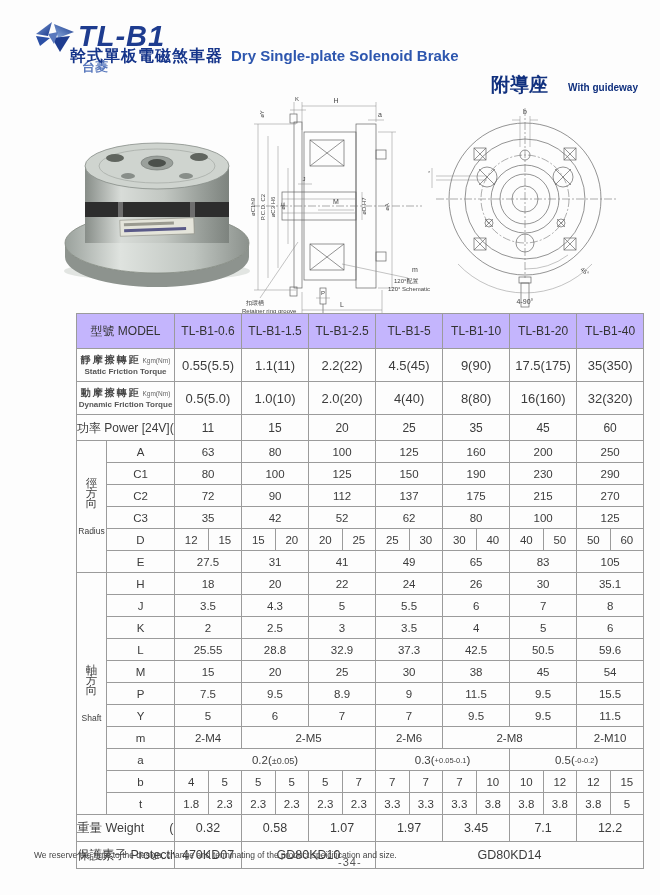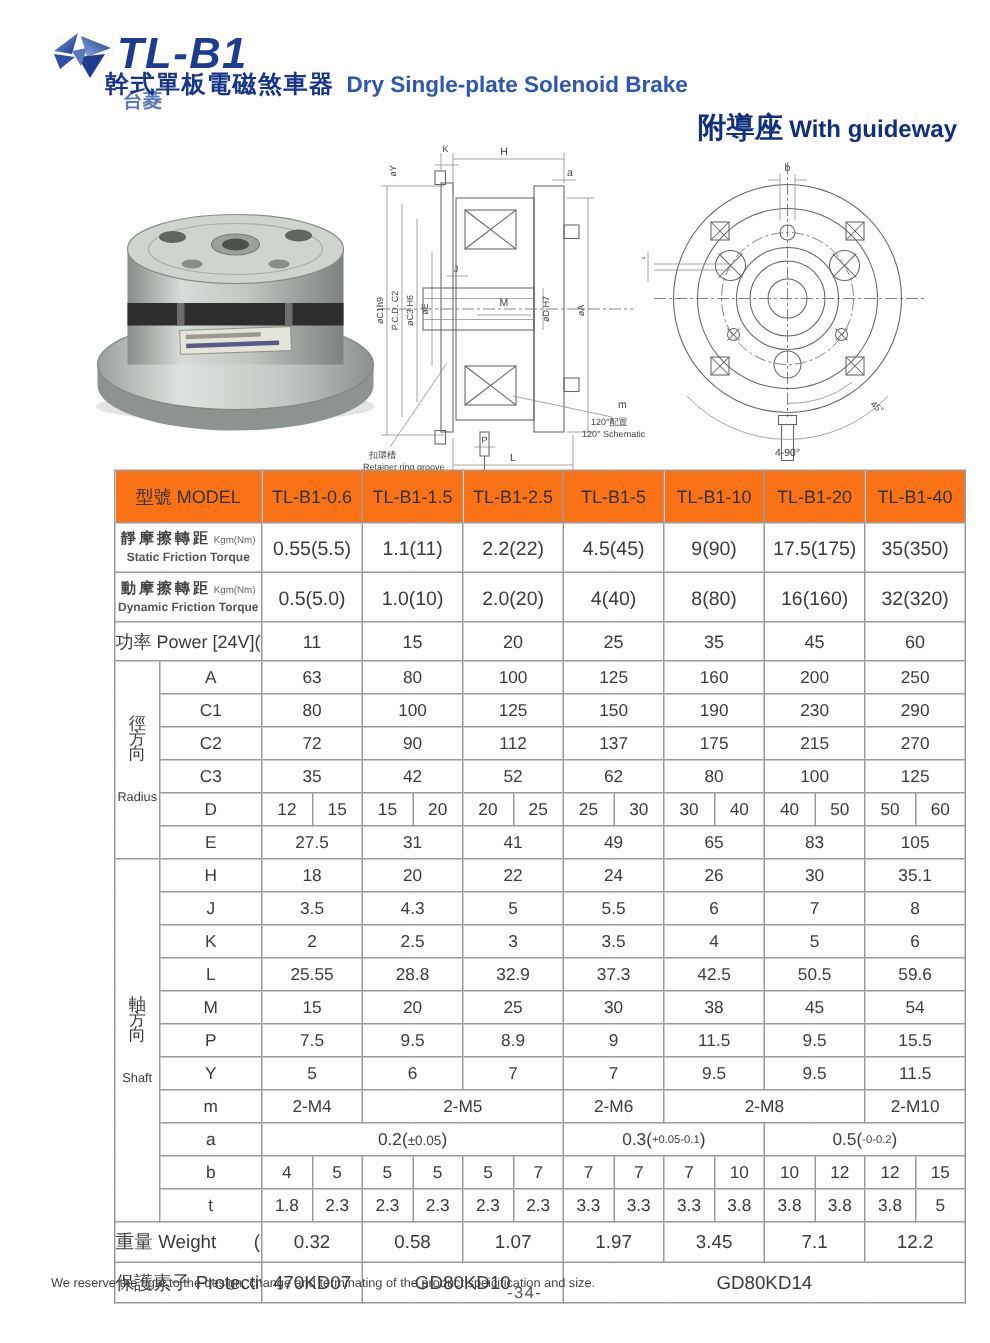--- a/index.html
+++ b/index.html
@@ -9,36 +9,36 @@
 
   
   #brand-title{left:78px;top:20px;font-size:29px;font-weight:bold;font-style:italic;
                color:#1e3c8f;letter-spacing:1px;}
   #brand-name{left:36px;top:58px;font-size:13px;color:#5a79bd;font-weight:bold;margin-left:46px;}
   #title-line{left:70px;top:46px;white-space:nowrap;}
   #title-zh{font-size:16px;font-weight:bold;color:#16358a;letter-spacing:1px;}
   #title-en{font-size:15px;font-weight:bold;color:#2d56ae;margin-left:8px;}
   #variant{right:22px;top:72px;white-space:nowrap;text-align:right;color:#10307e;}
   #variant-zh{font-size:19px;font-weight:bold;}
-  #variant-en{font-size:16px;font-weight:bold;margin-left:4px;}
+  #variant-en{font-size:10px;font-weight:bold;margin-left:20px;}
 
   
   svg text{font-family:"Liberation Sans", sans-serif;}
   .dimtxt{font-size:7px;fill:#444;}
   .dimtxt-s{font-size:6px;fill:#444;}
   .thin{stroke:#666;stroke-width:0.7;fill:none;}
   .thin2{stroke:#888;stroke-width:0.5;fill:none;}
   .cl{stroke:#777;stroke-width:0.6;stroke-dasharray:8 2 2 2;fill:none;}
 
   
   #spec-table{position:absolute;left:76px;top:313px;border-collapse:collapse;
               table-layout:fixed;width:568px;border:1px solid #8c8c8c;}
   #spec-table td,#spec-table th{border:1px solid #9b9b9b;text-align:center;
               color:#3c3c3c;padding:0;overflow:hidden;white-space:nowrap;}
-  #spec-table thead th{background:#f97316;height:34px;font-weight:normal;font-size:12px;color:#333;}
+  #spec-table thead th{background:#c4b5fd;height:34px;font-weight:normal;font-size:12px;color:#333;}
   th.model-label{font-size:14px;}
   tr.h-big td{height:32px;font-size:13px;}
   tr.h-med td{height:25px;font-size:12px;}
   tr.h-med2 td{height:26px;font-size:12.5px;}
   tr.h-dim td{height:21px;font-size:11.5px;}
   td.lbl2{text-align:left;padding:1px 2px 1px 4px;}
   .lbl-zh{font-size:10px;font-weight:bold;letter-spacing:2px;color:#444;line-height:12px;}
   .lbl-unit{font-size:6.5px;letter-spacing:0;font-weight:normal;color:#666;}
   .lbl-en{font-size:8px;color:#555;letter-spacing:0;line-height:9px;font-weight:bold;}
   td.lbl1{text-align:left;padding-left:4px;font-size:9.5px;color:#444;}

